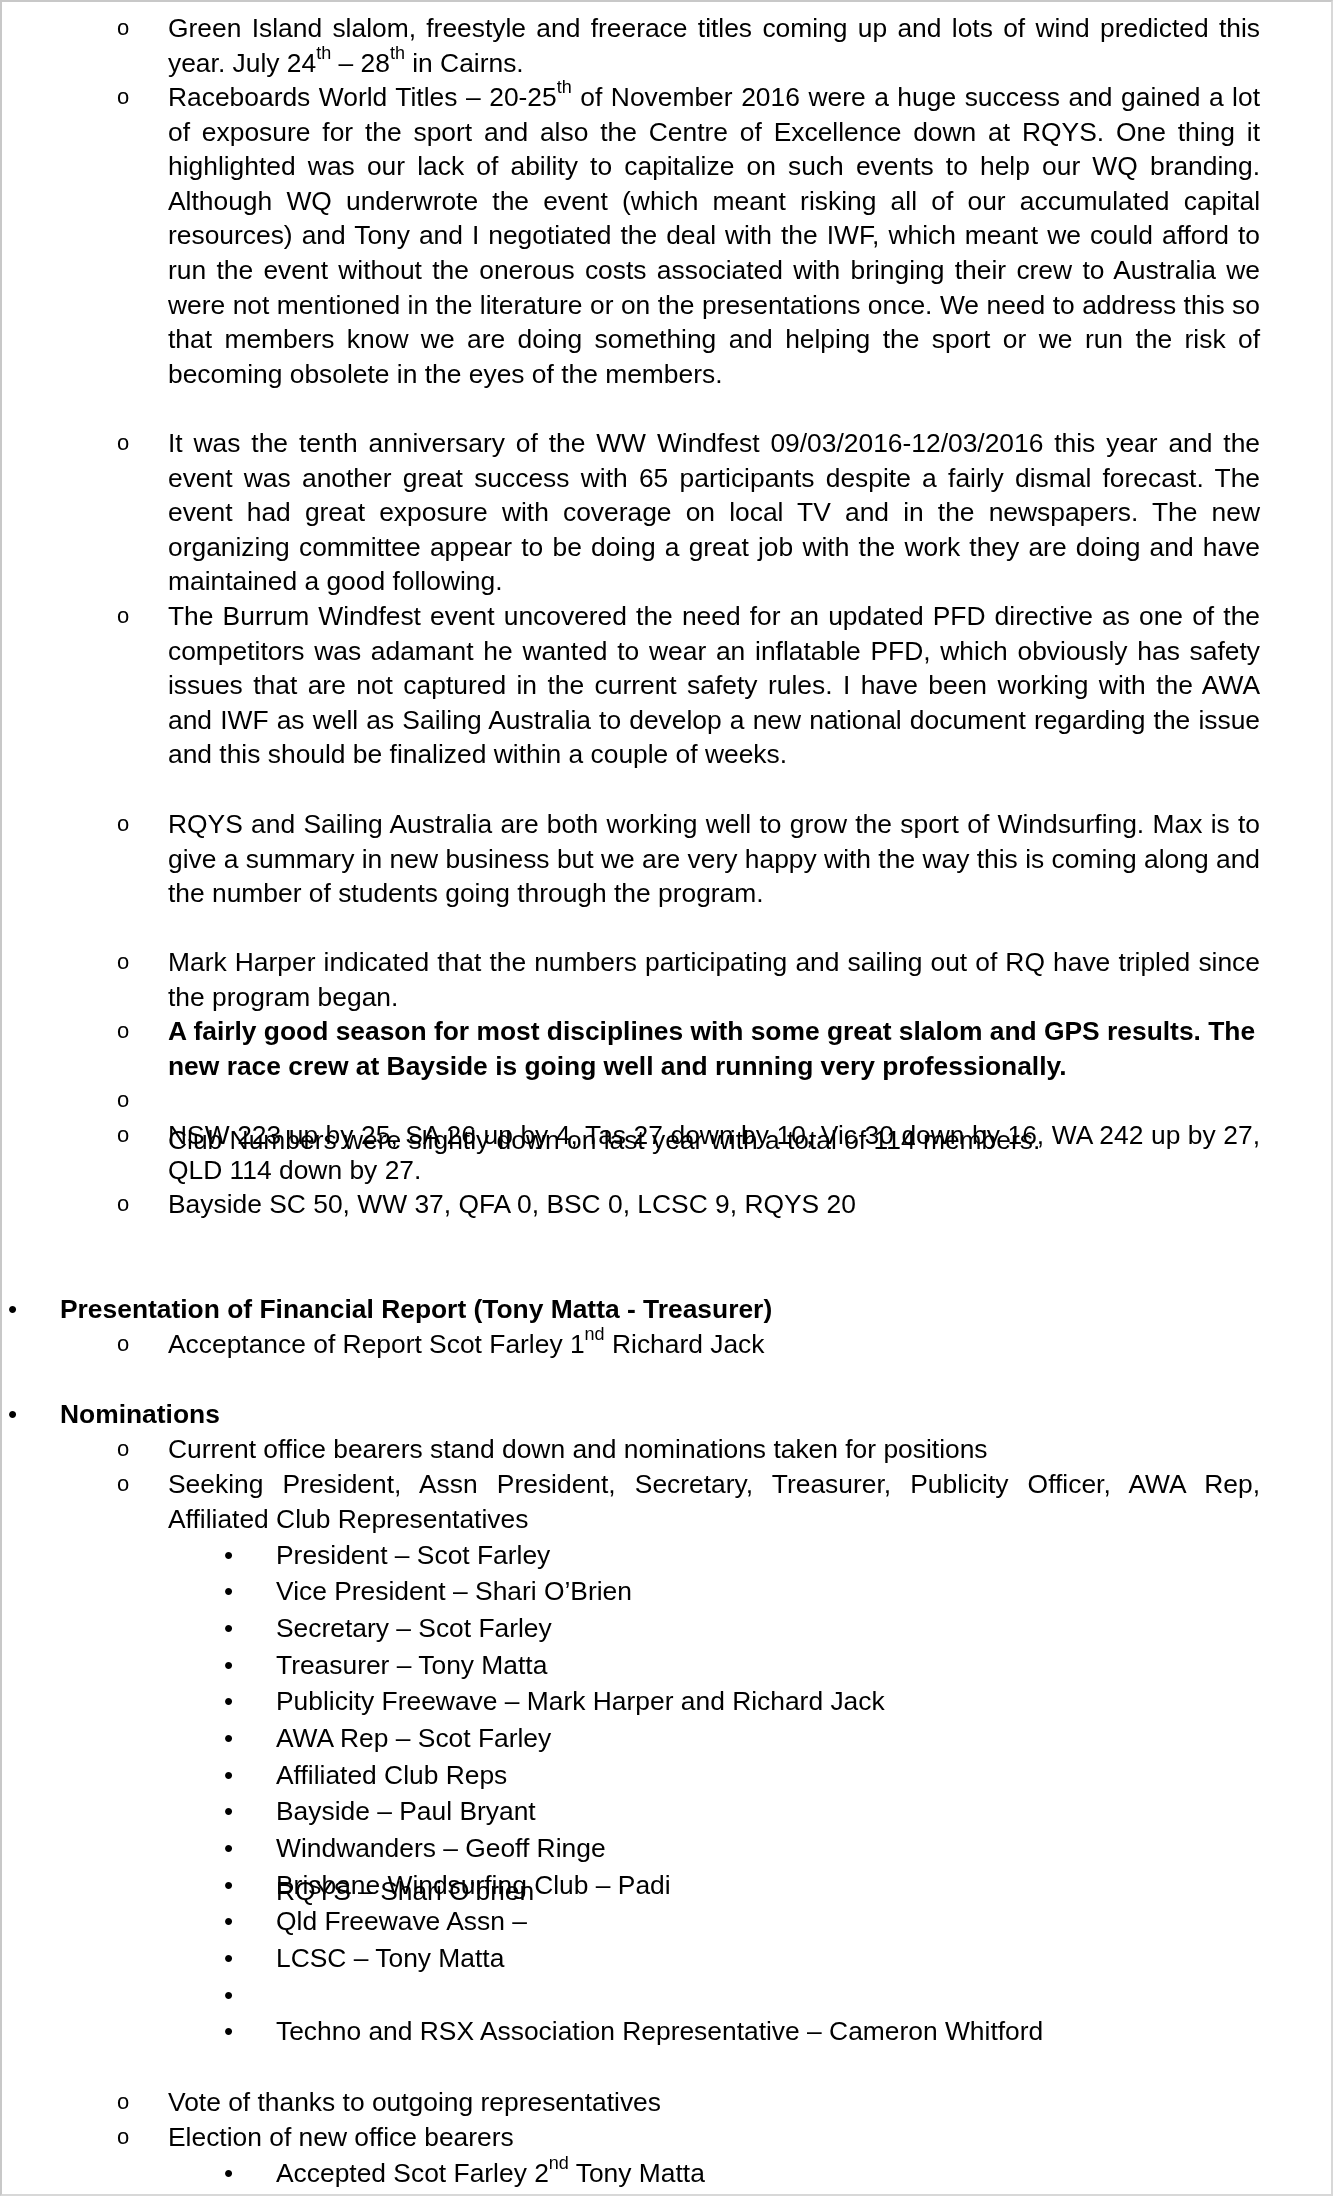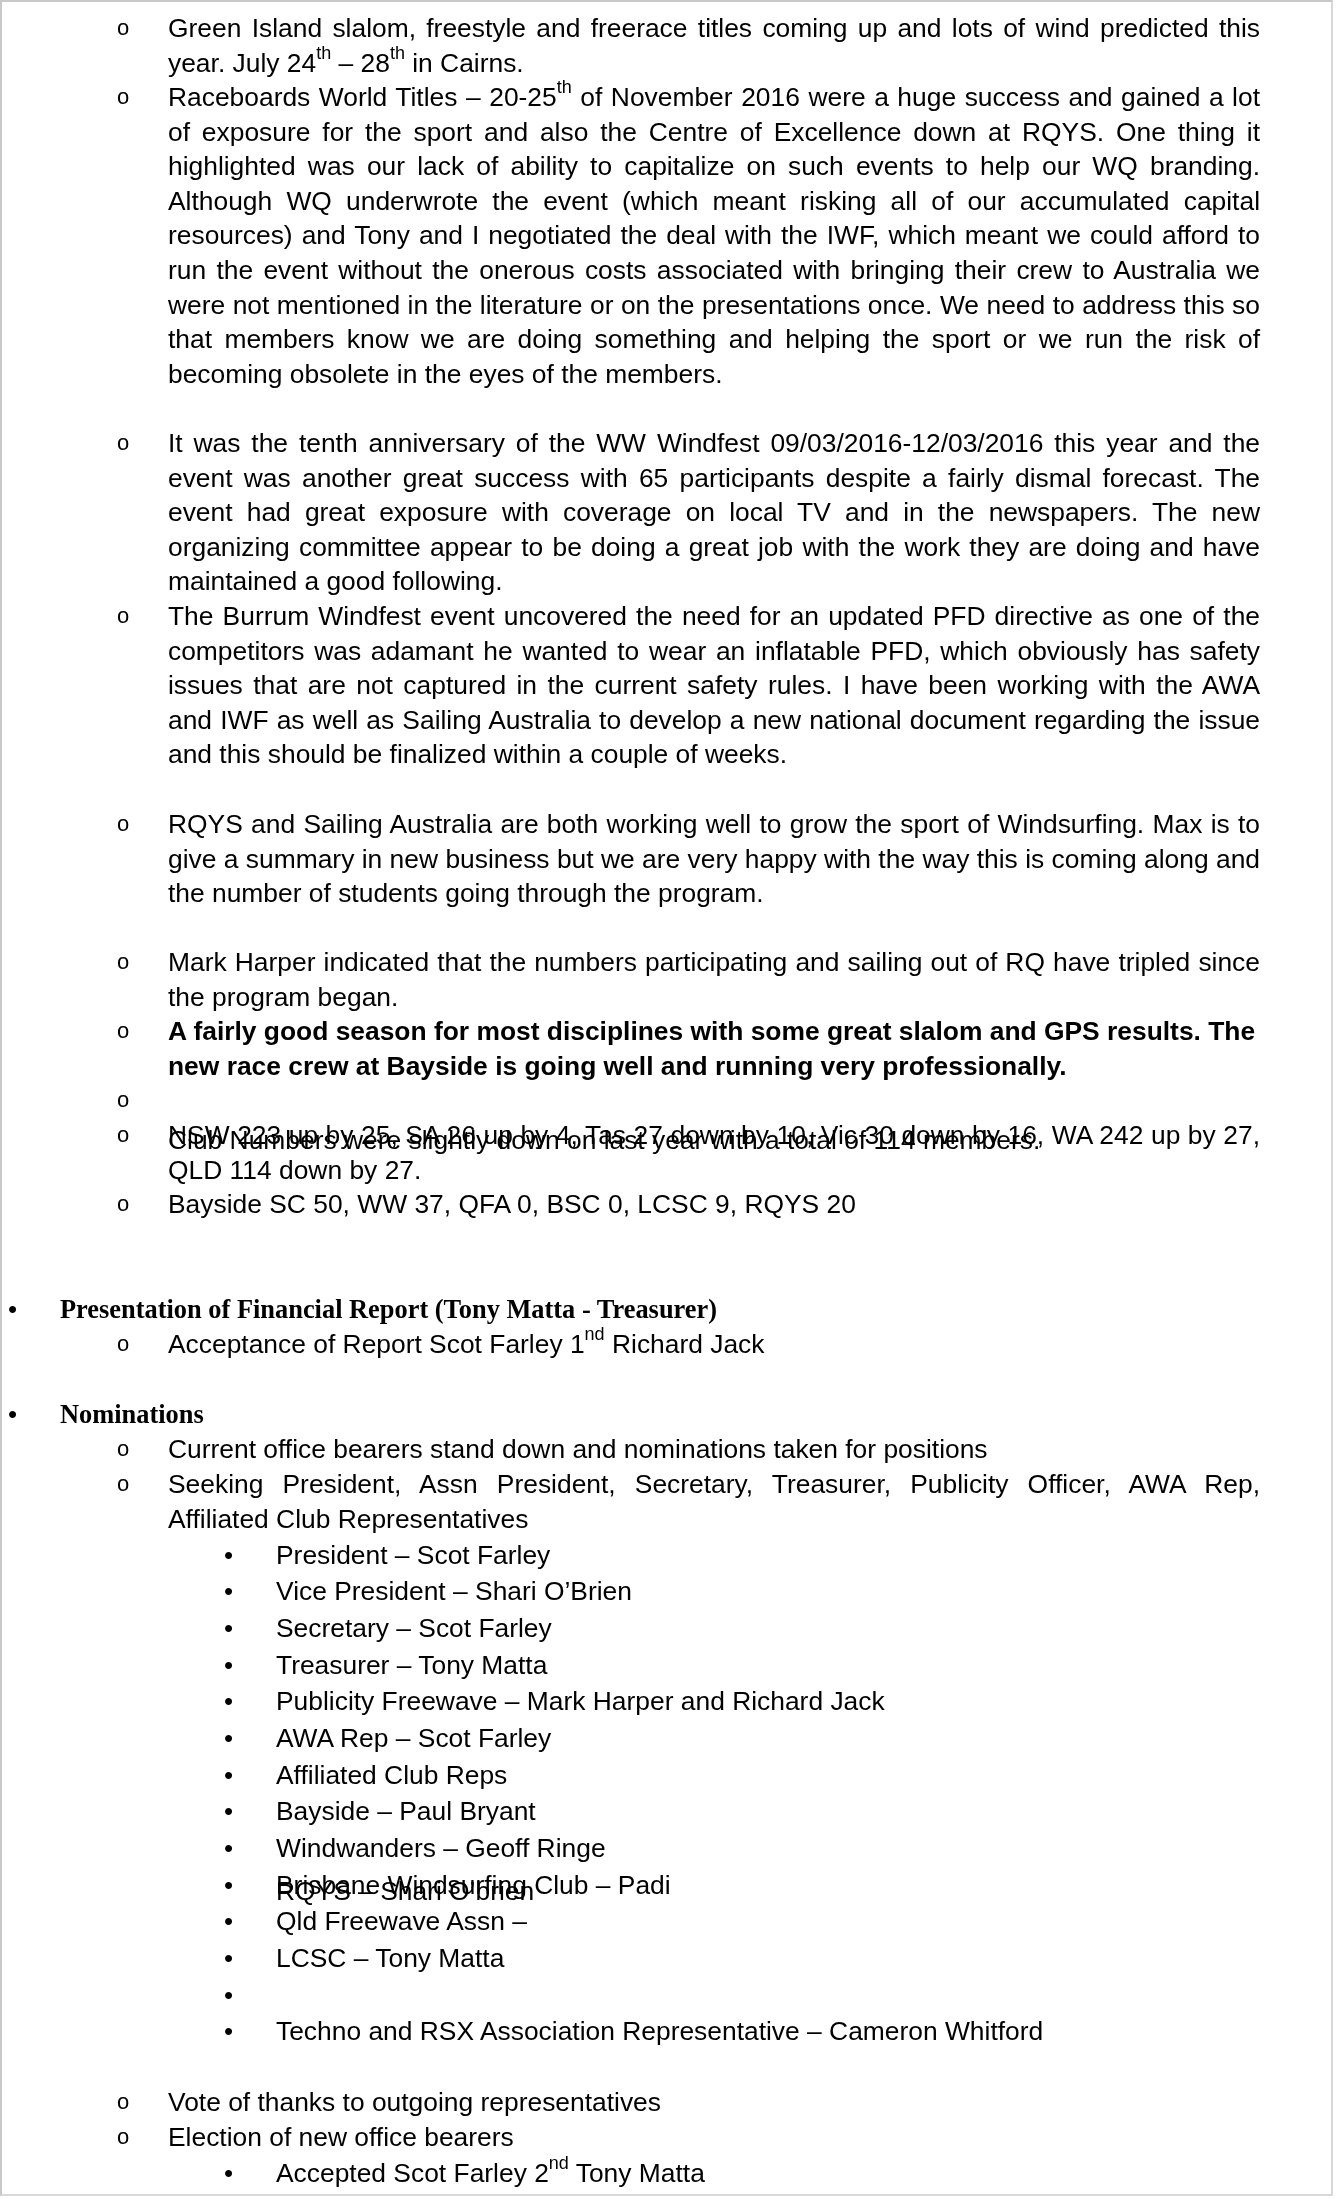--- a/index.html
+++ b/index.html
@@ -22,21 +22,21 @@
     }
     .para.last-left { text-align: left; }
     .bullet-o {
       position: absolute; left: 117px; font-size: 22px; line-height: 34.6px;
     }
     .bullet-dot {
       position: absolute; font-size: 26px; line-height: 34.6px;
     }
     .l1-dot { left: 8px; }
     .l3-dot { left: 224px; }
-    .heading { left: 60px; font-weight: bold; font-family: Liberation Serif, serif; }
+    .heading { left: 60px; font-weight: bold; }
     .l2 { left: 168px; }
     .l3 { left: 276px; }
     sup { font-size: 18px; line-height: 0; vertical-align: 0.75em; }
   </style>
 </head>
 <body>
 
 <div class="page-border"></div>
 
 <div>

